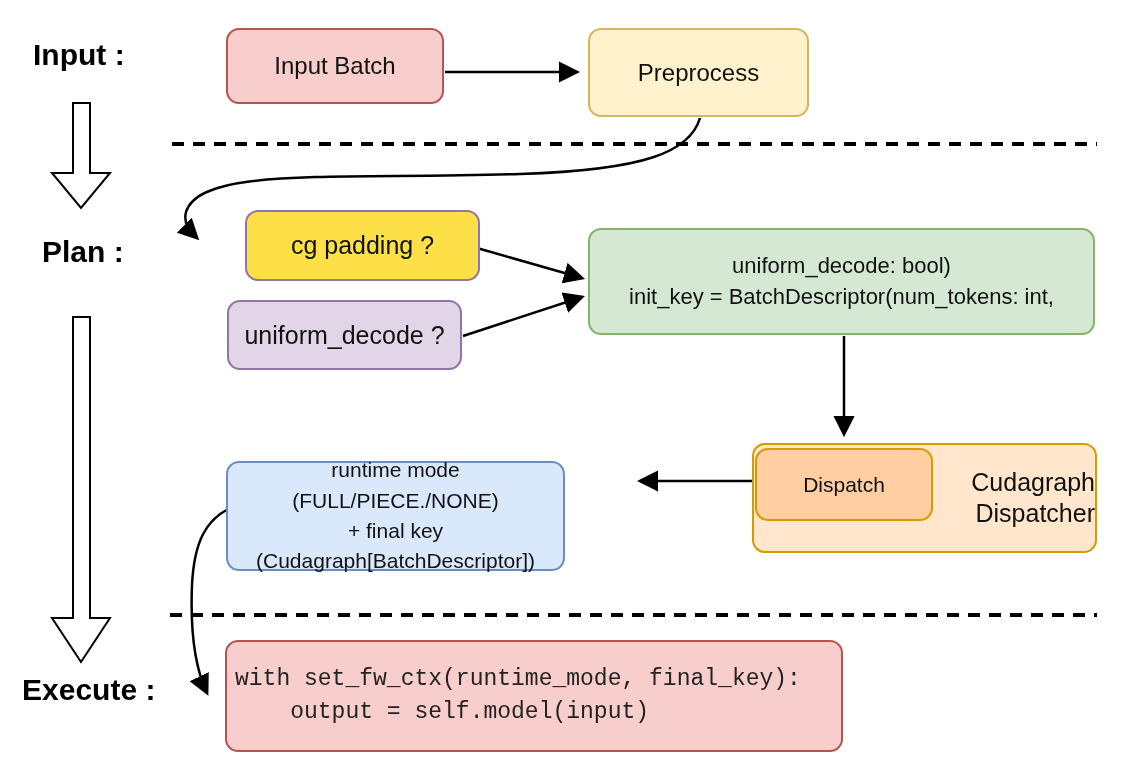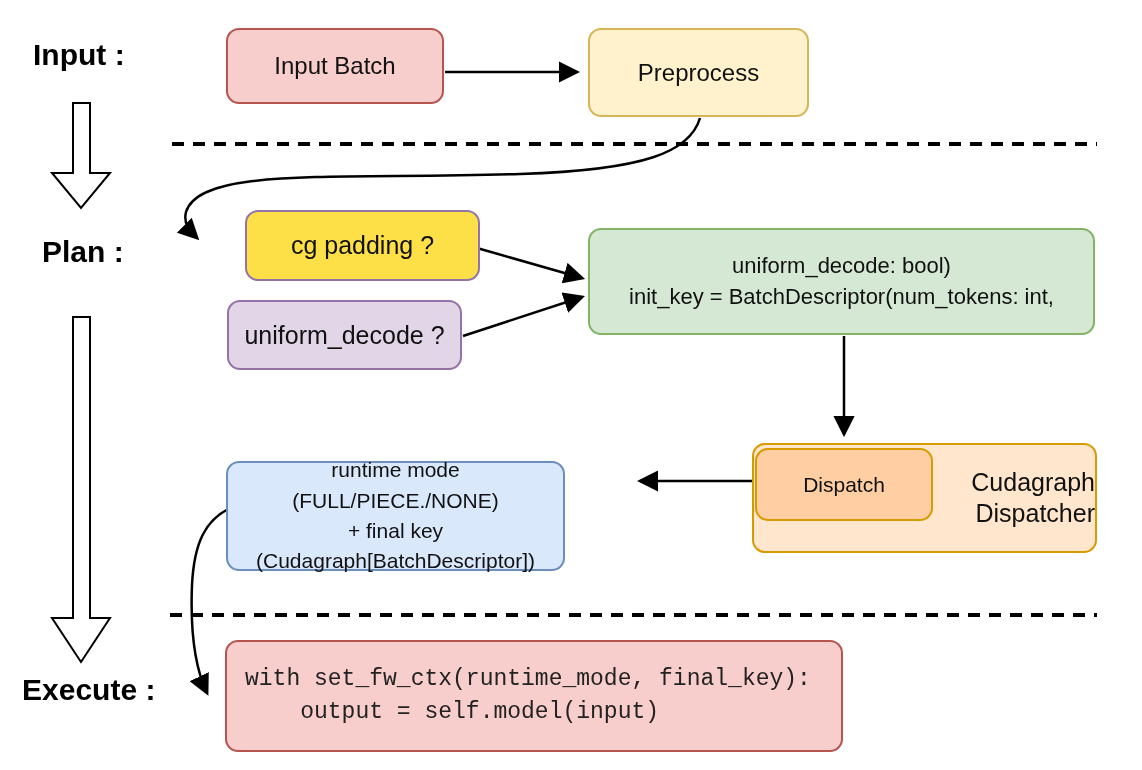--- a/index.html
+++ b/index.html
@@ -19,21 +19,21 @@
   .n-cg-padding{left:245px;top:210px;width:235px;height:71px;background:#fde047;border-color:#9673a6;font-size:25px;}
   .n-uniform-decode{left:227px;top:300px;width:235px;height:70px;background:#e1d5e7;border-color:#9673a6;font-size:25px;}
   .n-init-key{left:588px;top:228px;width:507px;height:107px;background:#d5e8d4;border-color:#82b366;font-size:22px;line-height:1.4;}
   .n-cud-outer{left:752px;top:443px;width:345px;height:110px;background:#ffe6cc;border-color:#d79b00;font-size:25px;align-items:center;justify-content:flex-end;flex-direction:row;}
   .n-cud-outer .right-text{width:180px;text-align:right;line-height:1.25;}
   .n-dispatch{left:755px;top:448px;width:178px;height:73px;background:#ffcfa3;border-color:#d79b00;font-size:21px;z-index:2;}
   .n-runtime{left:226px;top:443px;width:339px;height:110px;background:#dae8fc;border-color:#6c8ebf;font-size:21px;line-height:1.45;margin-top:18px;}
   .n-exec-code{
     left:225px;top:640px;width:618px;height:112px;background:#f8cecc;border-color:#b85450;
     font-family:"Liberation Mono", monospace;font-size:23px;color:#222;
-    align-items:flex-start;justify-content:center;text-align:left;padding-left:18px;line-height:33px;
+    align-items:flex-start;justify-content:center;text-align:left;padding-left:8px;line-height:33px;
   }
   .n-exec-code span{white-space:pre;display:block;}
 </style>
 </head>
 <body>
 
 <div id="canvas">
 
   <svg id="wires" viewBox="0 0 1142 770" xmlns="http://www.w3.org/2000/svg">
     <defs>

